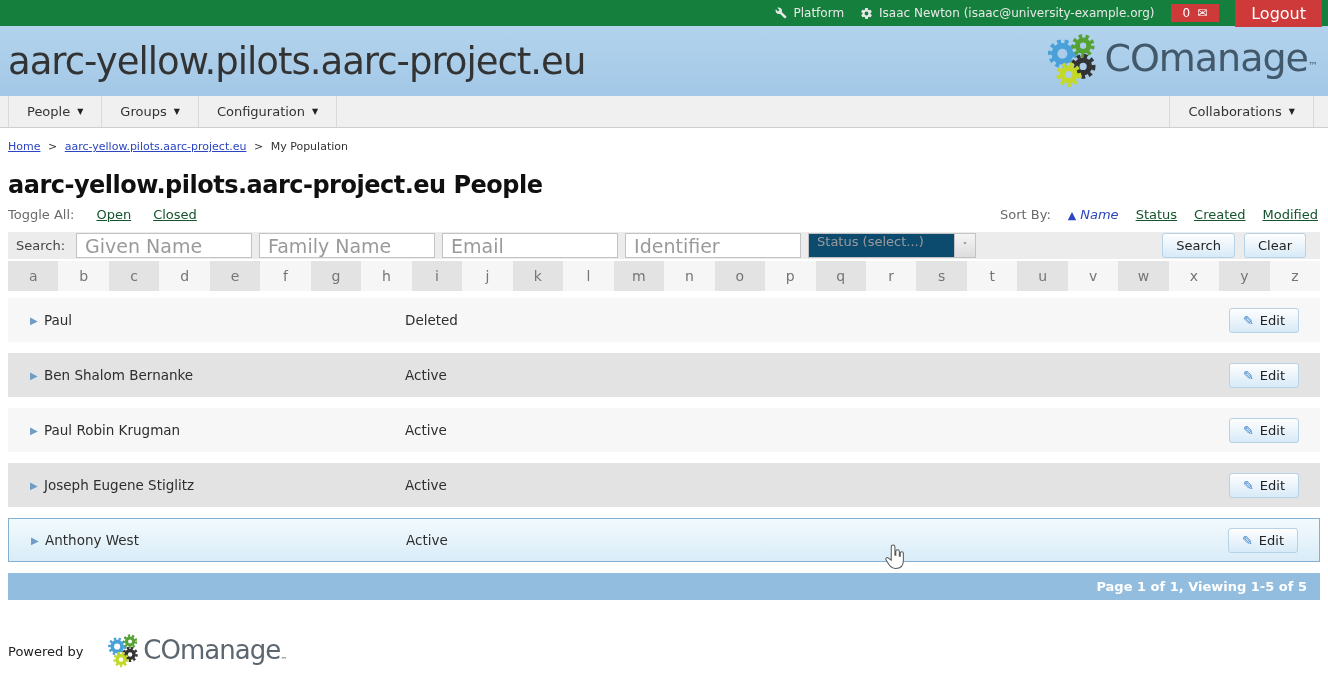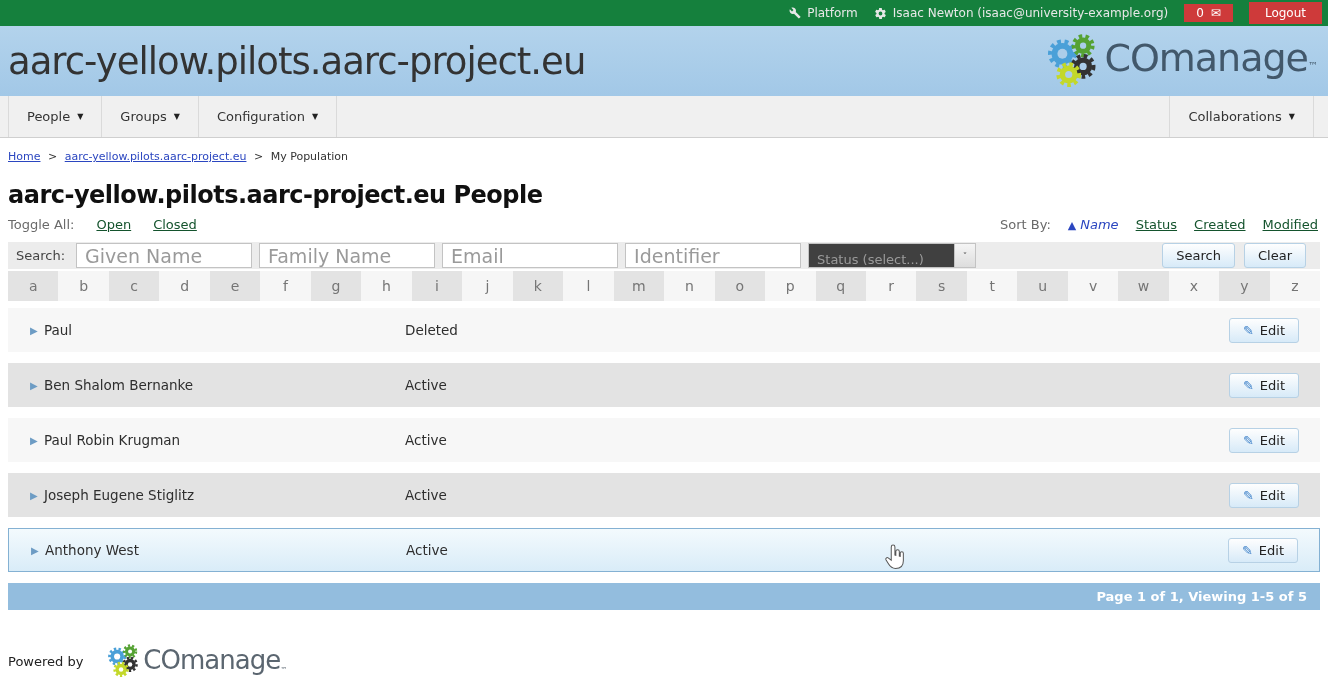--- a/index.html
+++ b/index.html
@@ -3,31 +3,31 @@
 <meta charset="utf-8">
 <style>
   * { margin:0; padding:0; box-sizing:border-box; }
   body { font-family:"DejaVu Sans","Liberation Sans",sans-serif; background:#fff; width:1328px; height:677px; position:relative; overflow:hidden; }
 
   
   .topbar { height:26px; background:#15803d; display:flex; align-items:center; justify-content:flex-end; gap:16px; padding:0 6px; color:#e8e8e8; font-size:12px; }
   .topbar .tb-item { display:flex; align-items:center; gap:6px; cursor:pointer; }
   .topbar svg { display:block; }
   .badge-mail { background:#ce3a3a; color:#fff; padding:2px 12px; font-size:12px; display:flex; align-items:center; gap:7px; }
-  .logout-btn { background:#ce3a3a; color:#fff; border:none; padding:4px 16px; font-size:12px; font-family:inherit; cursor:pointer; }
+  .logout-btn { background:#ce3a3a; color:#fff; border:none; padding:4px 16px; font-size:16px; font-family:inherit; cursor:pointer; }
 
   
   .header { height:70px; background:linear-gradient(#b3d3ec,#a2c8e7); display:flex; align-items:center; justify-content:space-between; padding:0 10px 0 8px; --logo-bg:#abcde9; }
   .header-title { font-size:37px; font-weight:500; color:#333; letter-spacing:-1px; }
   .logo { display:flex; align-items:flex-start; }
   .logo-text { font-size:38px; color:#42586b; letter-spacing:-1px; line-height:1.3; }
   .logo-tm { font-size:10px; color:#42586b; margin-top:26px; }
 
   
-  .navbar { height:42px; background:#f0f0f0; border-bottom:1px solid #cfcfcf; display:flex; align-items:stretch; font-size:13px; color:#333; }
+  .navbar { height:32px; background:#f0f0f0; border-bottom:1px solid #cfcfcf; display:flex; align-items:stretch; font-size:13px; color:#333; }
   .nav-item { display:flex; align-items:center; gap:7px; padding:0 18px; border-right:1px solid #dadada; cursor:pointer; }
   .nav-item:first-child { border-left:1px solid #dadada; margin-left:8px; }
   .nav-right { margin-left:auto; display:flex; }
   .nav-right .nav-item { border-left:1px solid #dadada; border-right:1px solid #dadada; margin-right:14px; }
   .caret { font-size:8px; color:#222; }
 
   
   .breadcrumb { font-size:11px; color:#333; padding:12px 8px 0 8px; }
   .breadcrumb a { color:#2b46c0; text-decoration:underline; cursor:pointer; }
   .crumb-sep { margin:0 4px; }
@@ -40,21 +40,21 @@
   .toggle-group { display:flex; gap:22px; align-items:center; }
   .sort-group { display:flex; gap:17px; align-items:center; }
   .sort-current { color:#2b46c0; font-style:italic; cursor:pointer; }
   .sort-arrow { color:#2b46c0; font-size:11px; font-style:normal; margin-right:4px; }
 
   
   .search-strip { margin:0 8px; background:#ececec; display:flex; align-items:center; padding:1px 8px; gap:7px; }
   .search-label { font-size:13px; color:#444; margin-right:4px; }
   .search-input { width:176px; height:25px; border:1px solid #c3c3c3; padding:0 8px; font-size:19px; font-family:inherit; color:#333; background:#fff; }
   .search-input::placeholder { color:#9a9a9a; }
-  .status-select { width:168px; height:25px; border:1px solid #c3c3c3; background:#404040; display:flex; align-items:flex-end; justify-content:space-between; font-size:13px; color:#9a9a9a; padding-left:8px; cursor:pointer; }
+  .status-select { width:168px; height:25px; border:1px solid #c3c3c3; background:#0c4a6e; display:flex; align-items:flex-start; justify-content:space-between; font-size:13px; color:#9a9a9a; padding-left:8px; cursor:pointer; }
   .status-arrow { width:21px; height:23px; background:linear-gradient(#f5f5f5,#ddd); border-left:1px solid #c3c3c3; color:#555; font-size:9px; display:flex; align-items:center; justify-content:center; }
   .strip-buttons { margin-left:auto; display:flex; gap:9px; padding-right:6px; }
   .btn { background:linear-gradient(#fefefe,#d7eaf8); border:1px solid #b7d1e5; border-radius:3px; padding:4px 13px; font-size:13px; font-family:inherit; color:#222; cursor:pointer; }
 
   
   .alphabet-bar { margin:2px 8px 0 8px; display:flex; }
   .alpha-cell { flex:1; text-align:center; padding:7px 0; font-size:14px; color:#757575; background:#f6f6f6; cursor:pointer; }
   .alpha-cell.dark { background:#e3e3e3; }
 
   

